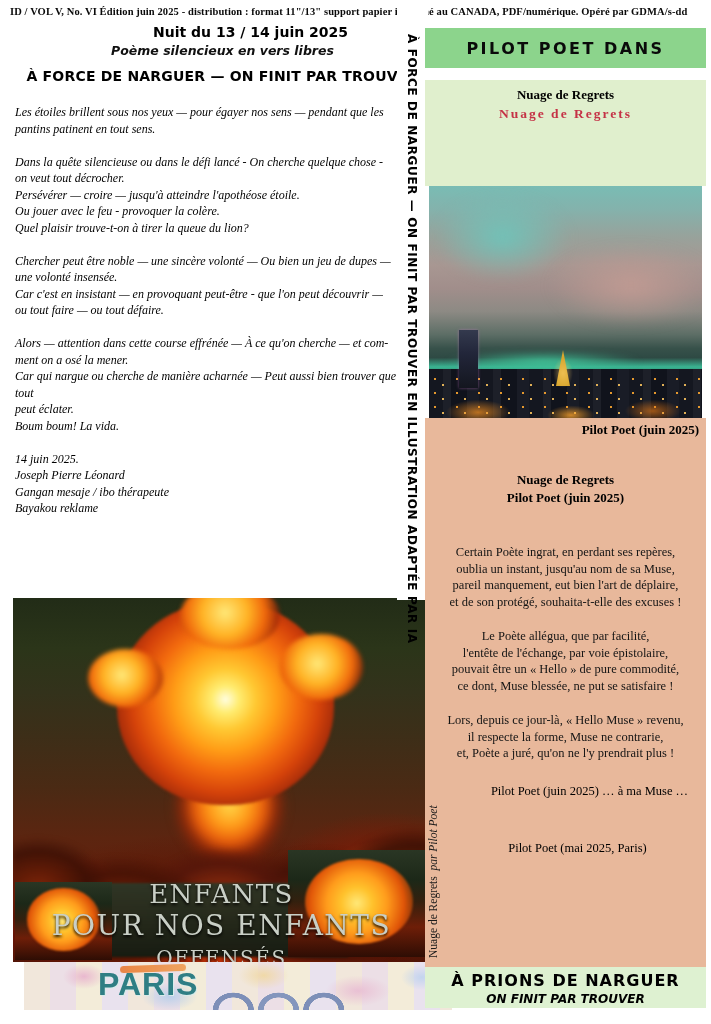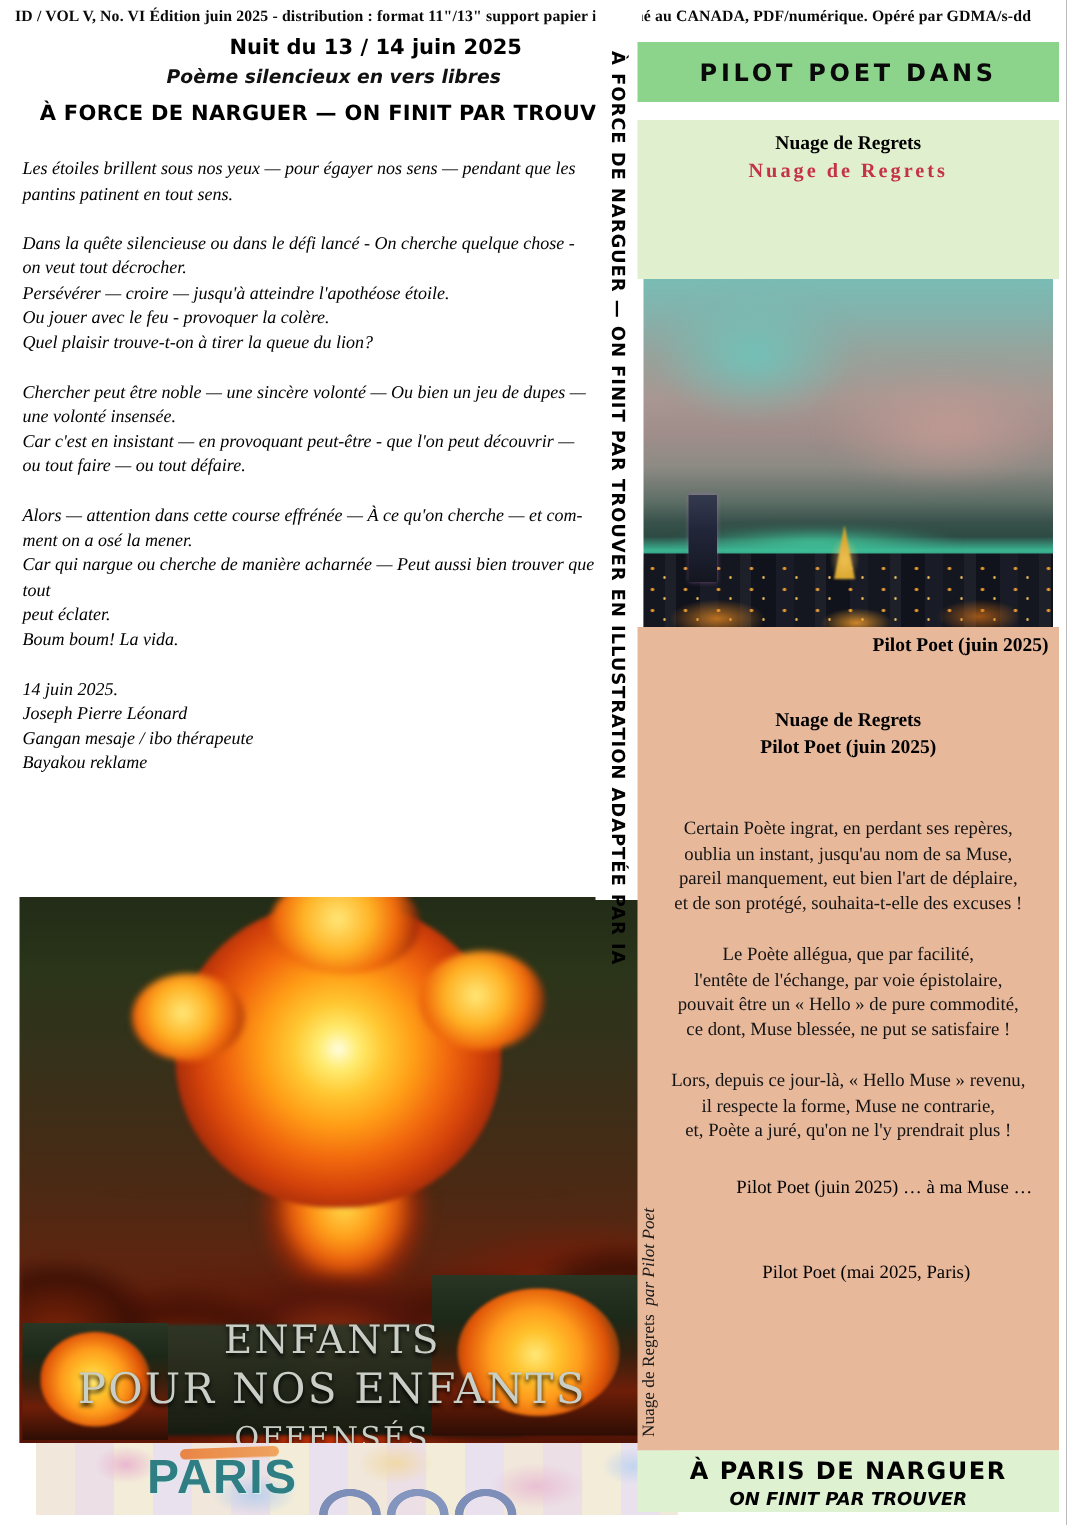--- a/index.html
+++ b/index.html
@@ -234,18 +234,18 @@
 il respecte la forme, Muse ne contrarie,
 et, Poète a juré, qu'on ne l'y prendrait plus !</div>
     <div class="dedication">Pilot Poet (juin 2025) … à ma Muse …</div>
     <div class="sig2">Pilot Poet (mai 2025, Paris)</div>
     <div class="side-label">
       <span>Nuage de Regrets</span>&nbsp;&nbsp;<span class="it">par Pilot Poet</span>
     </div>
   </div>
 
   <div class="rfooter">
-    <div class="f1">À PARIS DE NARGUER</div>
+    <div class="f1">À PRIONS DE NARGUER</div>
     <div class="f2">ON FINIT PAR TROUVER</div>
   </div>
 
 
 </div>
 
 </body></html>

